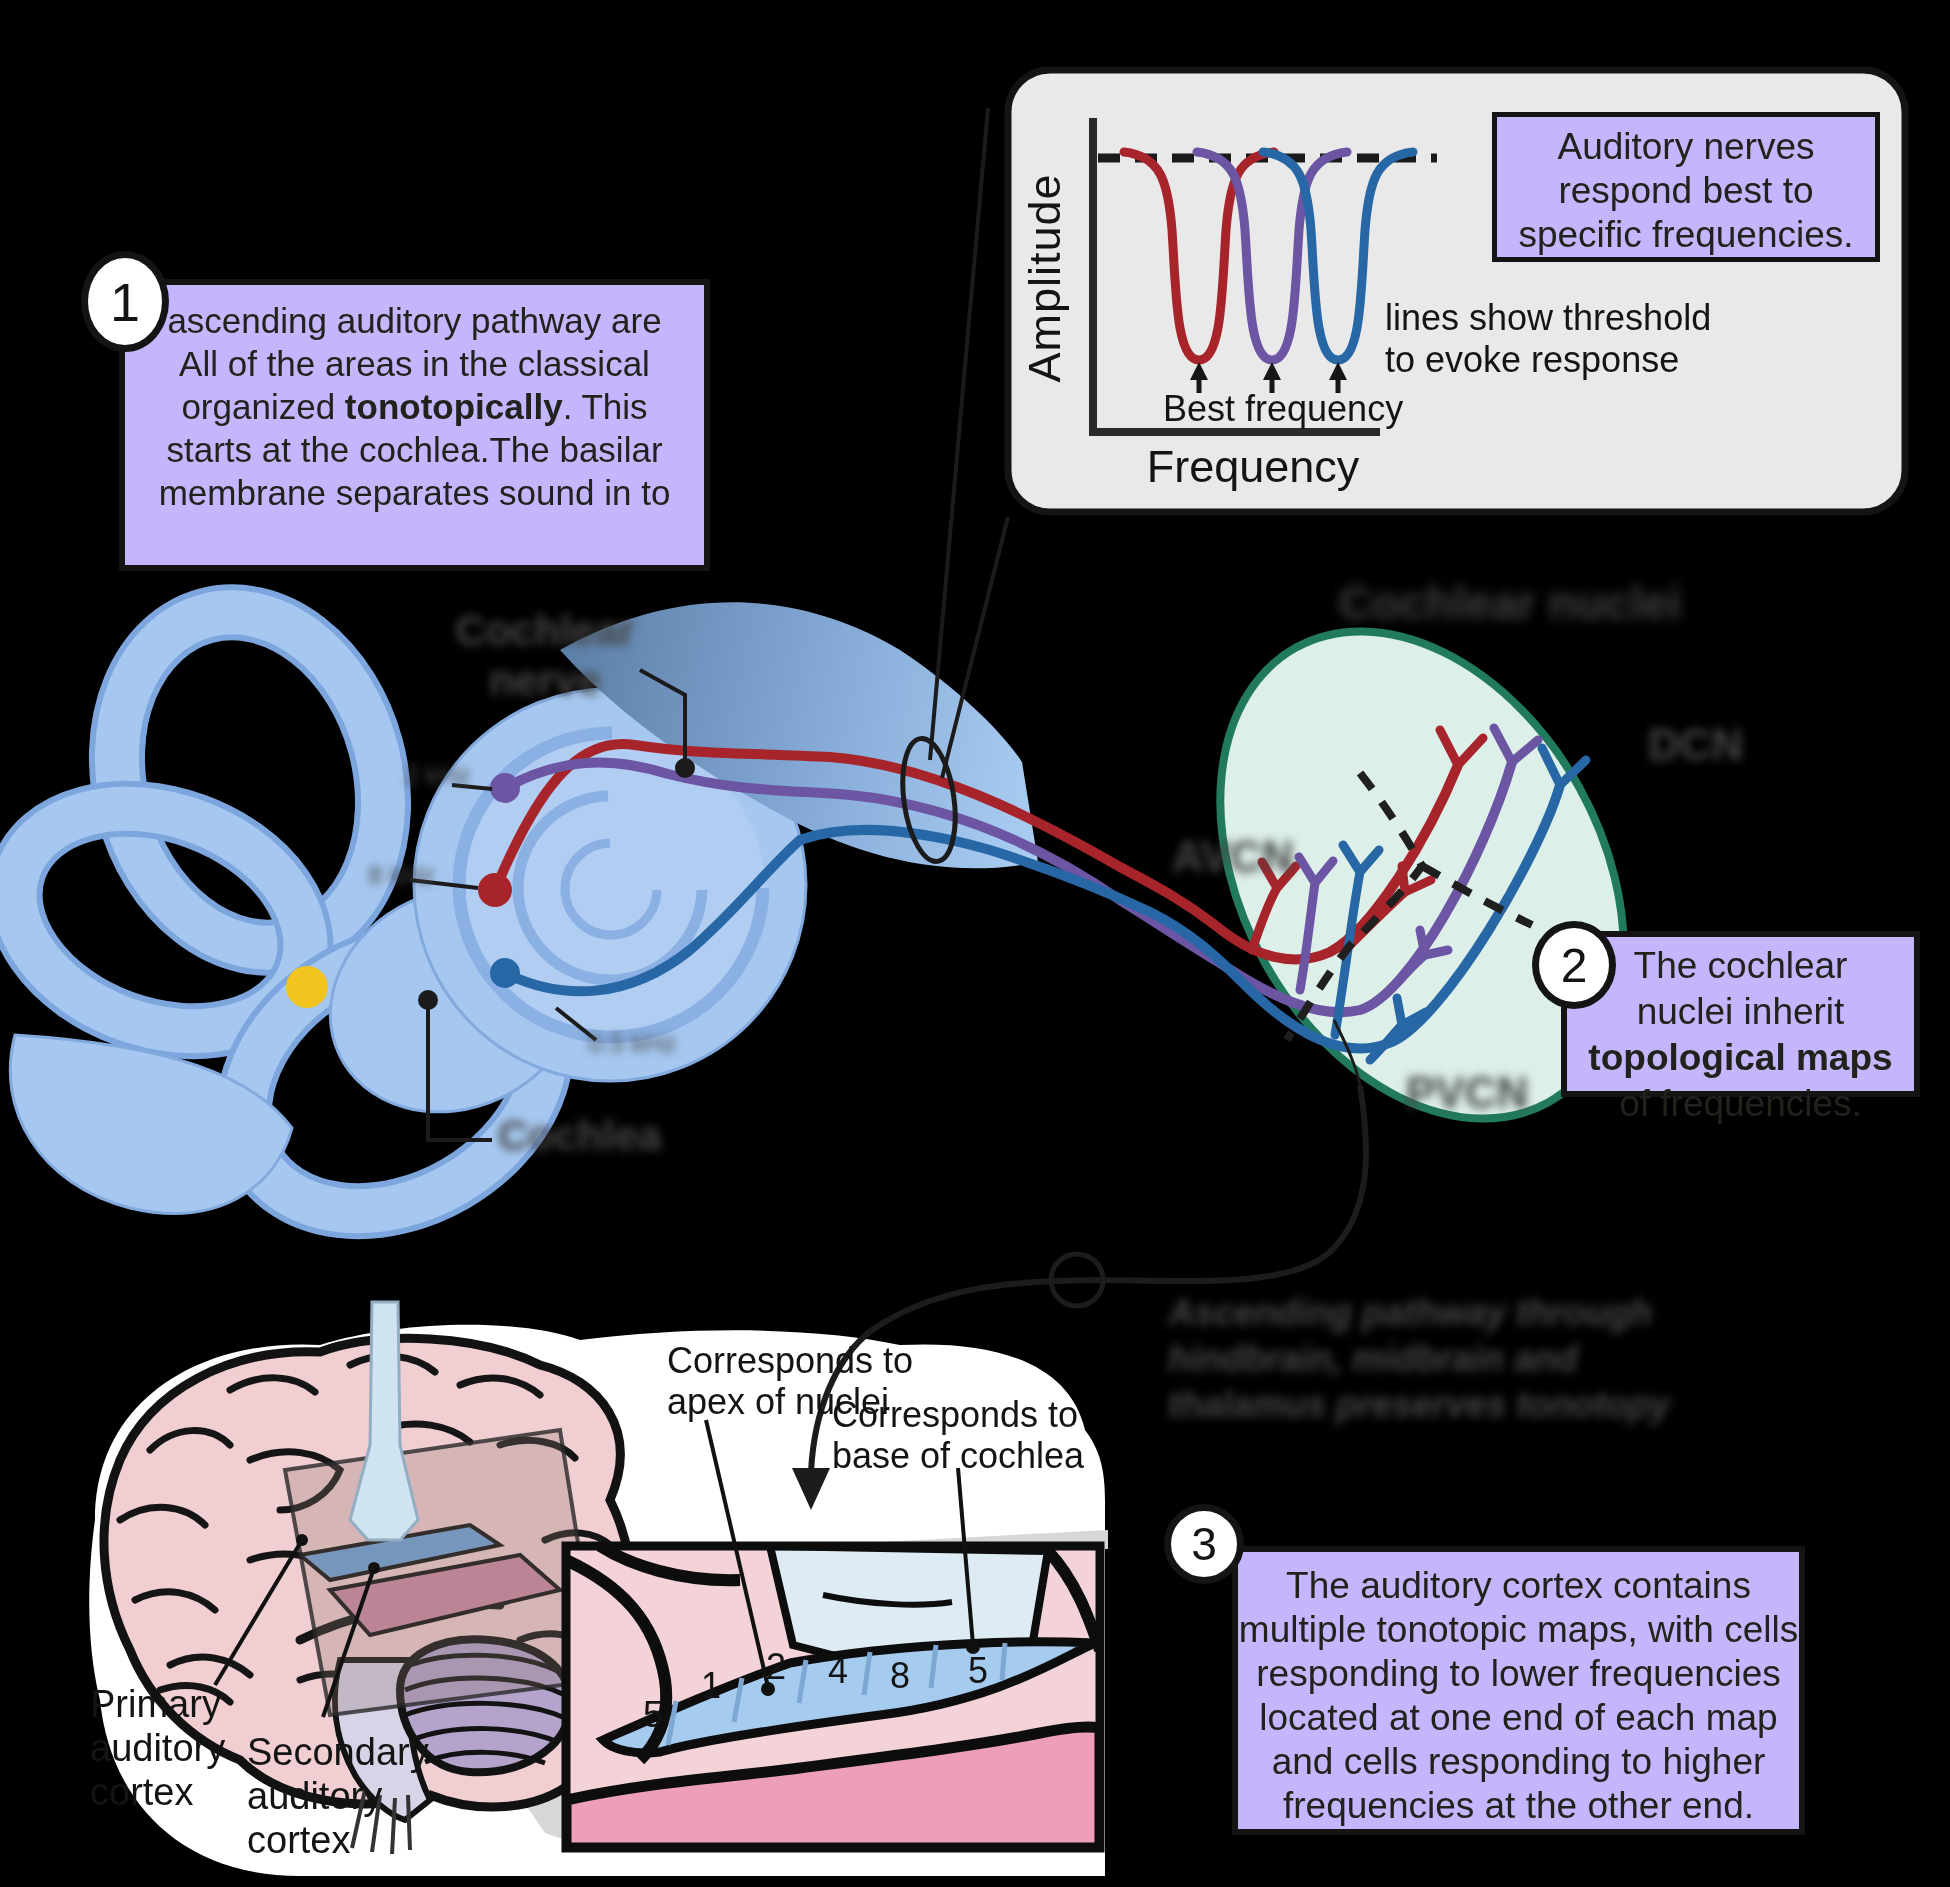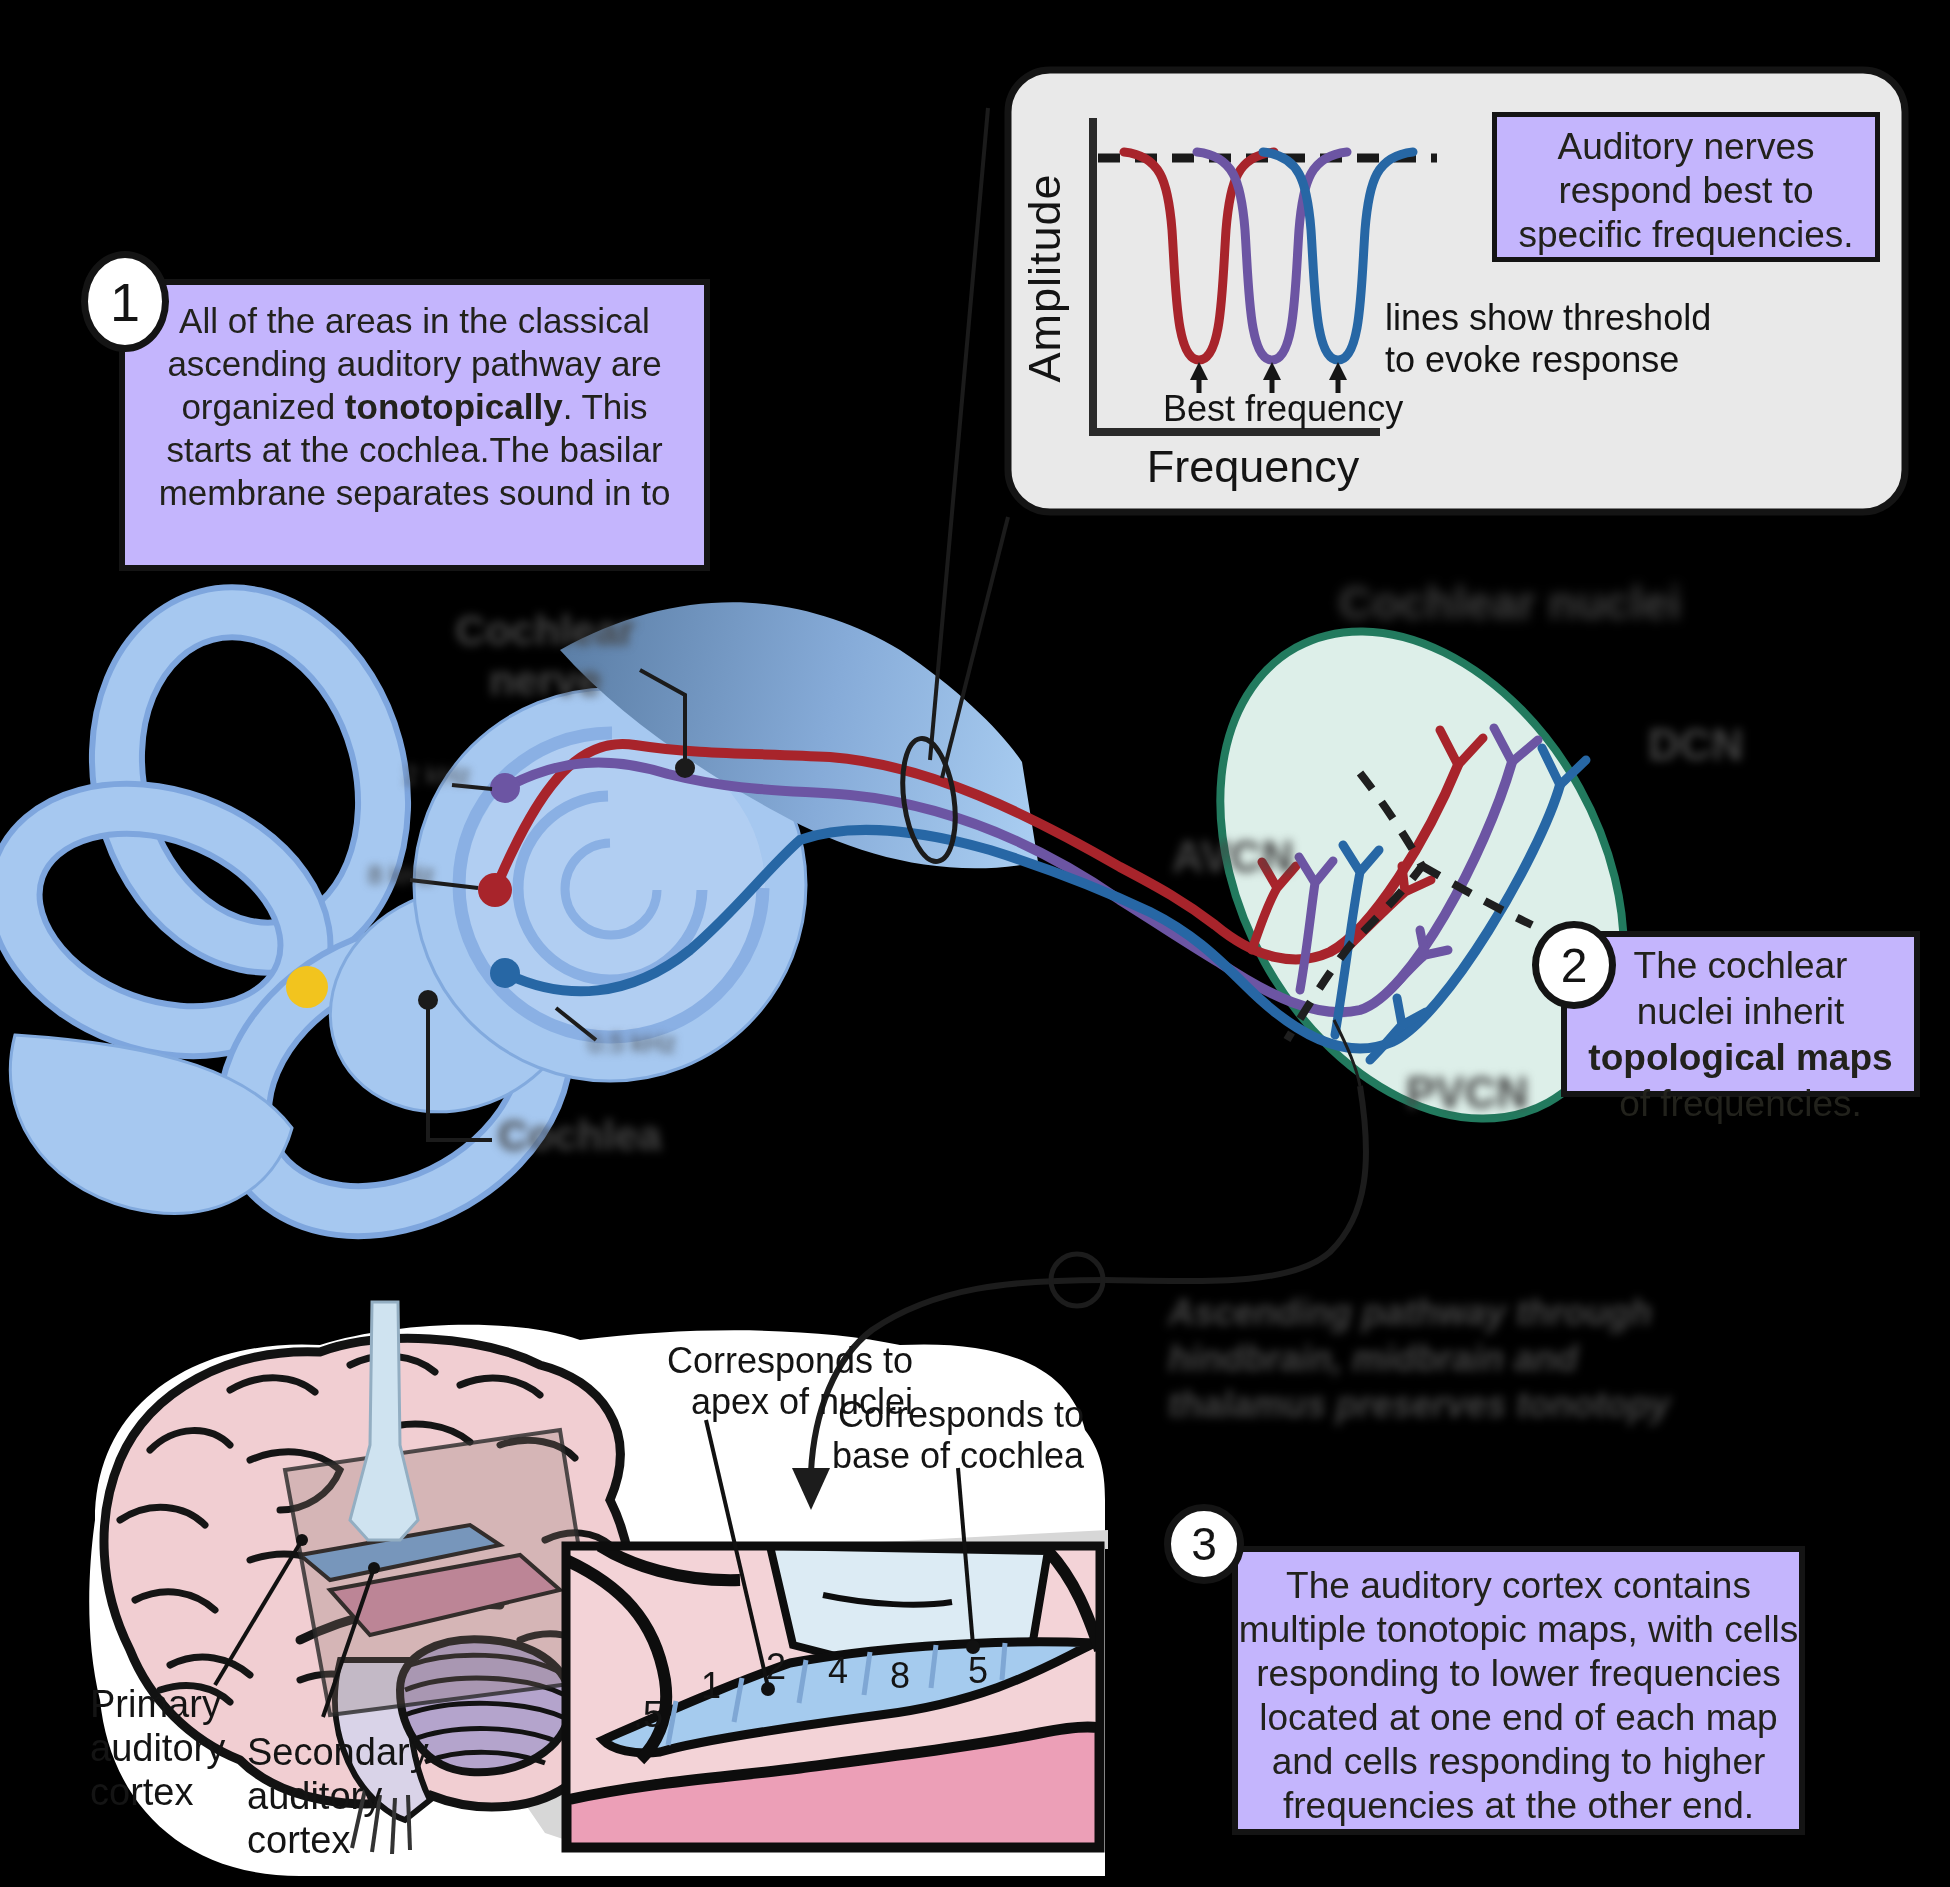--- a/index.html
+++ b/index.html
@@ -1,19 +1,19 @@
 <!DOCTYPE html>
 <html><head>
 <meta charset="utf-8">
 <style>
   html,body{margin:0;padding:0;background:#000;}
   body{width:1950px;height:1887px;position:relative;overflow:hidden;
        font-family:"Liberation Sans",sans-serif;color:#151515;}
   .abs{position:absolute;}
-  .center{transform:translateX(-50%);text-align:right;}
+  .center{transform:translateX(-50%);text-align:left;}
   .callout-box{background:#c4b5fd;border:6px solid #141414;box-sizing:border-box;
        text-align:center;color:#22221c;}
   .num-circle{background:#fff;border:7px solid #141414;border-radius:50%;
        display:flex;align-items:center;justify-content:center;
        font-size:54px;color:#141414;box-sizing:border-box;z-index:6;}
   .blur5{filter:blur(5px);color:#454545;}
   .blur4{filter:blur(4px);color:#4a4a4a;}
   .blur6{filter:blur(6px);color:#404040;}
   .lbl{color:#141414;}
   svg{position:absolute;left:0;top:0;}
@@ -208,22 +208,22 @@
         <polygon points="1199,362 1190,380 1208,380" fill="#161616" stroke="none"></polygon>
       <path d="M 1272 393 L 1272 376"></path>
         <polygon points="1272,362 1263,380 1281,380" fill="#161616" stroke="none"></polygon>
       <path d="M 1338 393 L 1338 376"></path>
         <polygon points="1338,362 1329,380 1347,380" fill="#161616" stroke="none"></polygon>
     </g>
   </g>
 </svg>
 
 <div class="abs callout-box z5" style="left:119px;top:279px;width:591px;height:292px;font-size:35px;line-height:43px;padding-top:14px;">
+  <div>ascending auditory pathway are</div>
   <div>All of the areas in the classical</div>
-  <div>ascending auditory pathway are</div>
   <div><span>organized </span><b>tonotopically</b><span>. This</span></div>
   <div>starts at the cochlea.The basilar</div>
   <div>membrane separates sound in to</div>
 </div>
 <div class="abs num-circle" style="left:81px;top:251px;width:88px;height:101px;">1</div>
 
 <div class="abs z2 lbl" style="left:1045px;top:278px;transform:translate(-50%,-50%) rotate(-90deg);font-size:45px;letter-spacing:1px;">Amplitude</div>
 <div class="abs z2 lbl center" style="left:1253px;top:441px;font-size:45px;">Frequency</div>
 <div class="abs z2 lbl" style="left:1163px;top:388px;font-size:36px;">Best frequency</div>
 <div class="abs z2 lbl" style="left:1385px;top:297px;font-size:36px;line-height:42px;">

